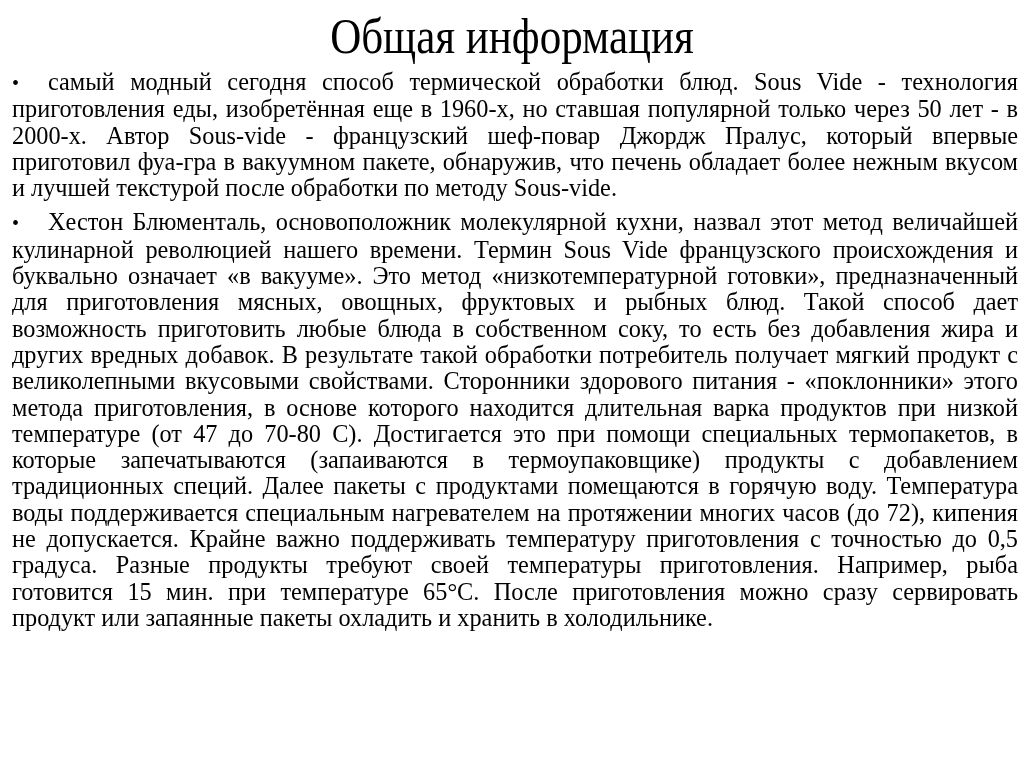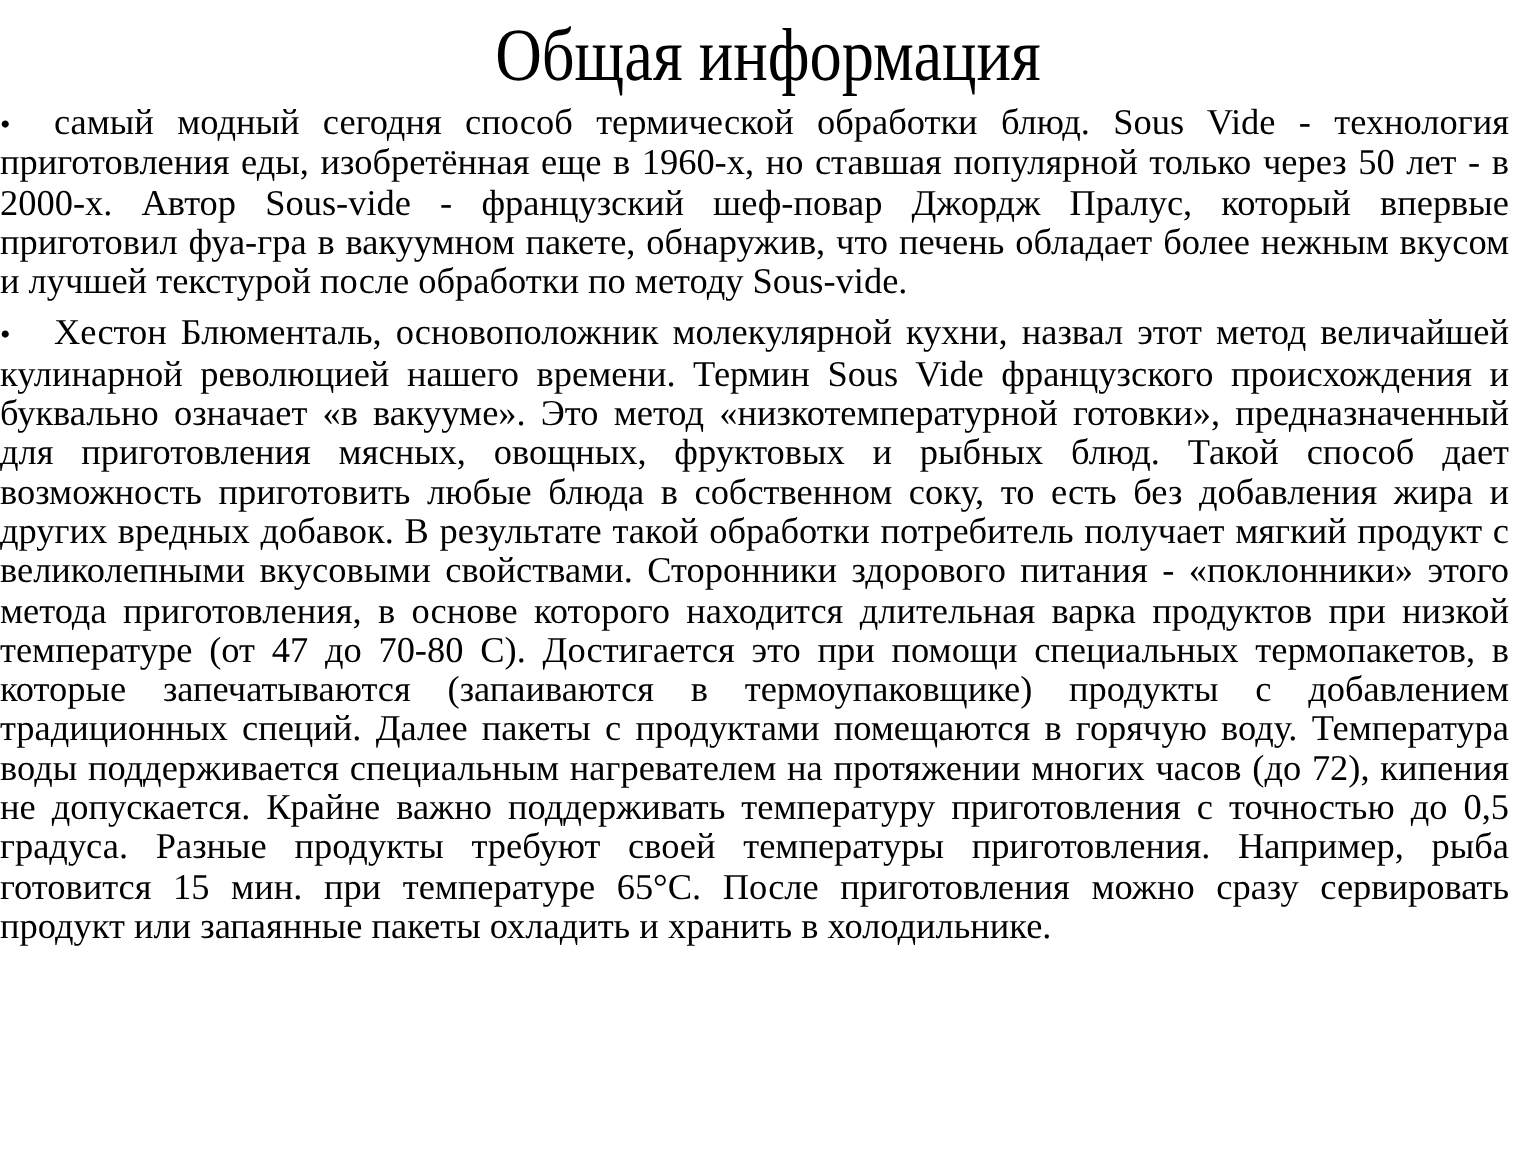--- a/index.html
+++ b/index.html
@@ -31,21 +31,21 @@
     font-size: 50px;
     line-height: 68px;
     font-weight: normal;
     margin: 0;
     transform: scaleX(0.86);
     transform-origin: 512px 0;
     letter-spacing: 0px;
   }
   .body {
     position: absolute;
-    left: 0;
+    left: 12px;
     top: 69px;
     width: 1006px;
   }
   .para {
     margin: 0 0 8px 0;
     font-size: 24.3px;
     line-height: 26.3px;
     text-align: justify;
     text-align-last: left;
     position: relative;

